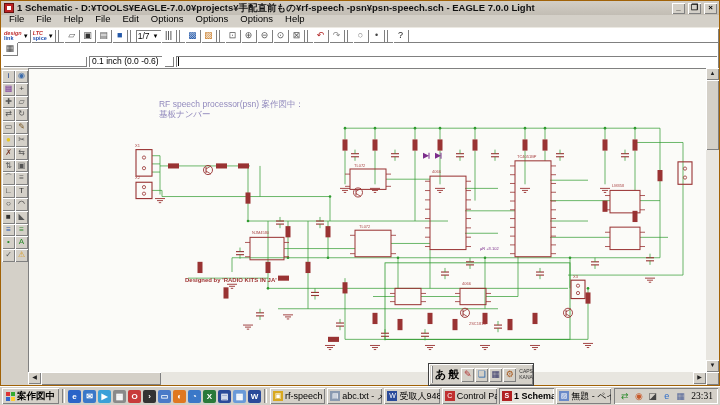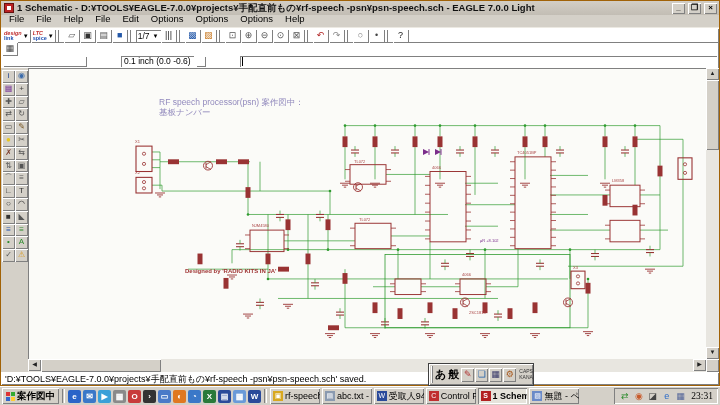--- a/index.html
+++ b/index.html
@@ -1,20 +1,20 @@
 <!DOCTYPE html>
 <html><head>
 <meta charset="utf-8">
 <style>
   * { box-sizing: border-box; margin: 0; padding: 0; }
   html,body { width:720px; height:405px; overflow:hidden; }
   body { font-family:"Liberation Sans",sans-serif; background:#d4d0c8; position:relative; font-size:10px; color:#000; }
 
   .raised { box-shadow: inset 1px 1px 0 #ffffff, inset -1px -1px 0 #808080; }
-  .sunken { box-shadow: inset 1px 1px 0 #808080, inset -1px -1px 0 #ffffff; margin-left: 32px; }
+  .sunken { box-shadow: inset 1px 1px 0 #808080, inset -1px -1px 0 #ffffff; }
 
   .window { position:absolute; left:0; top:0; right:0; bottom:19px; background:#ffffff; display:flex; flex-direction:column; border:1px solid #a16207; box-shadow: inset 1px 1px 0 #fff, inset -1px -1px 0 #808080; }
 
   
   .titlebar { height:14px; display:flex; align-items:center; gap:3px; padding:0 2px 0 3px; background:linear-gradient(#d3cec5,#c2bdb4); flex:0 0 auto; }
   .app-icon { width:10px; height:10px; background:#b22; border:1px solid #611; position:relative; flex:0 0 auto; }
   .app-icon::after { content:""; position:absolute; left:2px; top:2px; width:4px; height:4px; background:#fff; }
   .title-text { flex:1; font-weight:bold; font-size:9.5px; white-space:nowrap; overflow:hidden; color:#111; }
   .winbtn { width:13px; height:11px; background:#d4d0c8; font-size:8px; line-height:10px; text-align:center; flex:0 0 auto; font-weight:bold; }
 
@@ -593,21 +593,20 @@
     <span class="hspacer"></span>
     <div class="hscroll">
       <span class="sbtn raised">◀</span>
       <span class="hthumb raised"></span>
       <span class="hfill"></span>
       <span class="sbtn raised">▶</span>
     </div>
     <span class="corner raised"></span>
   </div>
 
-  <div class="statusbar">'D:¥TOOLS¥EAGLE-7.0.0¥projects¥手配直前もの¥rf-speech -psn¥psn-speech.sch' saved.</div>
 </div>
 
 <div class="imebar">
   <span class="ime-grip"></span>
   <span class="ime-ch">あ</span>
   <span class="ime-ch">般</span>
   <span id="imebtns" style="display:flex;gap:1px">
       <span class="ime-btn raised" style="color: rgb(176, 48, 48);">✎</span>
       <span class="ime-btn raised" style="color: rgb(32, 96, 168);">❏</span>
       <span class="ime-btn raised" style="color: rgb(58, 58, 106);">▦</span>

